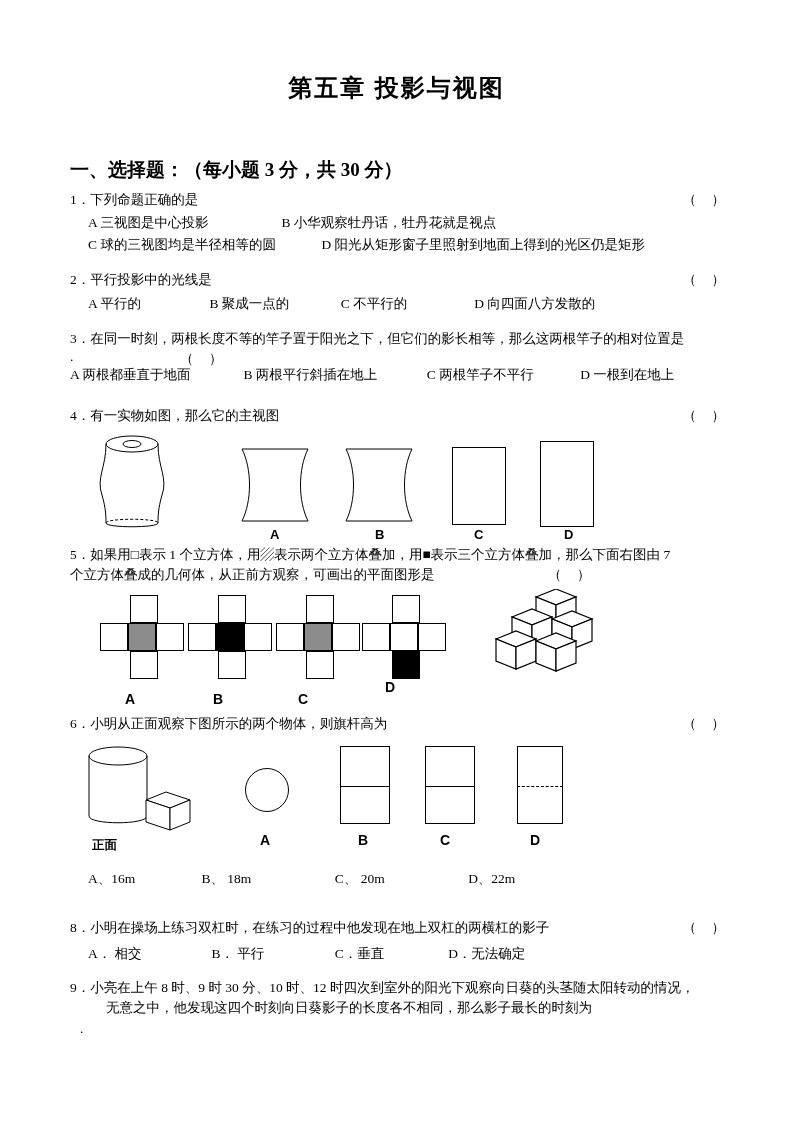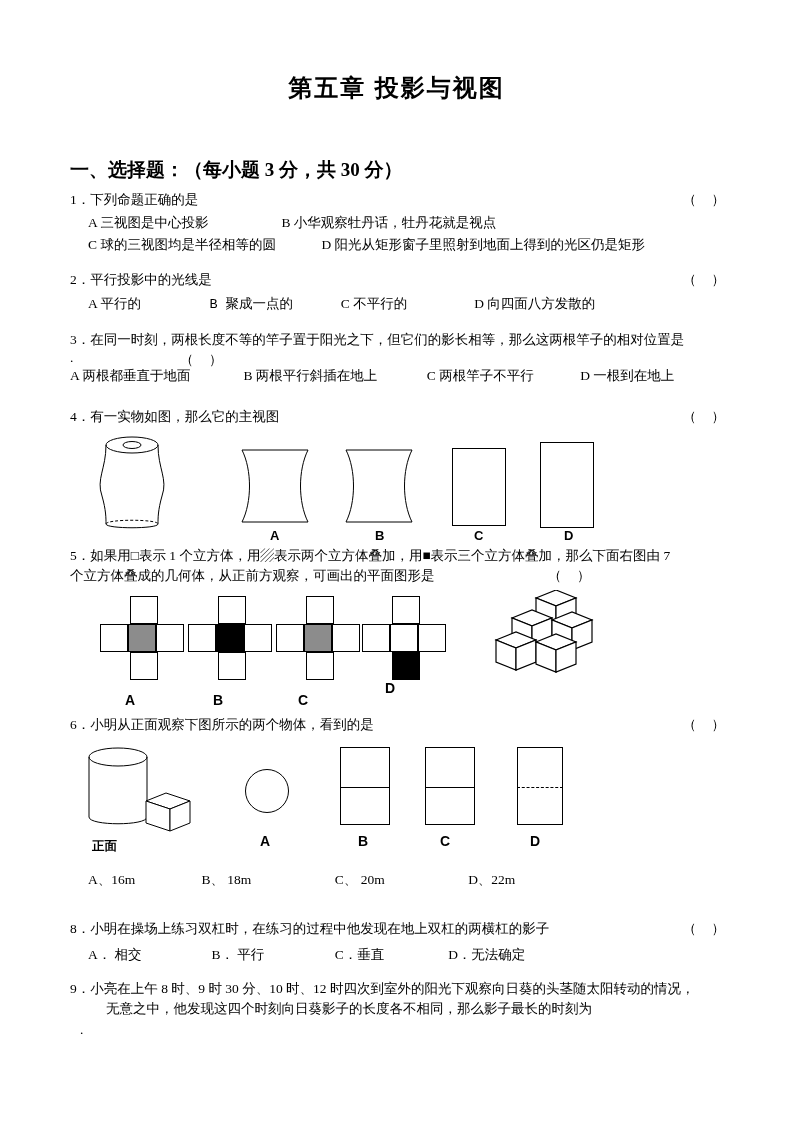--- a/index.html
+++ b/index.html
@@ -113,21 +113,21 @@
 
     <div class="spacer-sm"></div>
 
     <div class="q">
       <div class="q-line">
         <span>2．</span><span>平行投影中的光线是</span>
         <span class="paren">（      ）</span>
       </div>
       <div class="opts">
         <span style="display:inline-block;width:118px;">A      平行的</span>
-        <span style="display:inline-block;width:128px;font-family:Liberation Mono, monospace;">B   聚成一点的</span>
+        <span style="display:inline-block;width:128px;">B   聚成一点的</span>
         <span style="display:inline-block;width:130px;">C      不平行的</span>
         <span>D   向四面八方发散的</span>
       </div>
     </div>
 
     <div class="spacer-sm"></div>
 
     <div class="q">
       <div class="q-line">
         <span>3．</span><span>在同一时刻，两根长度不等的竿子置于阳光之下，但它们的影长相等，那么这两根竿子的相对位置是</span>
@@ -252,21 +252,21 @@
 
         <div class="q5lbl" style="left:55px;top:100px;">A</div>
         <div class="q5lbl" style="left:143px;top:100px;">B</div>
         <div class="q5lbl" style="left:228px;top:100px;">C</div>
         <div class="q5lbl" style="left:315px;top:88px;">D</div>
       </div>
     </div>
 
     <div class="q" style="margin-top:10px;">
       <div class="q-line">
-        <span>6．</span><span>小明从正面观察下图所示的两个物体，看到的是</span>
+        <span>6．</span><span>小明从正面观察下图所示的两个物体，则旗杆高为</span>
         <span class="paren">（      ）</span>
       </div>
 
       <div class="q6wrap">
 
         <svg style="position:absolute;left:10px;top:4px;" width="130" height="92" viewBox="0 0 130 92">
           <ellipse cx="38" cy="12" rx="29" ry="9" fill="#fff" stroke="#000"></ellipse>
           <path d="M9 12 L9 72" stroke="#000" fill="none"></path>
           <path d="M67 12 L67 72" stroke="#000" fill="none"></path>
           <path d="M9 72 C9 81, 67 81, 67 72" stroke="#000" fill="none"></path>

